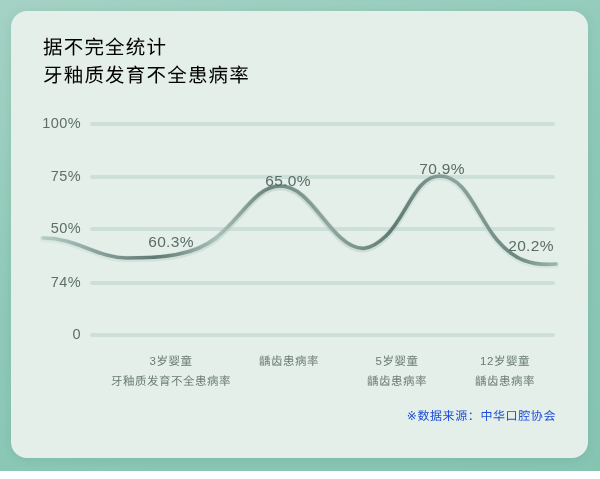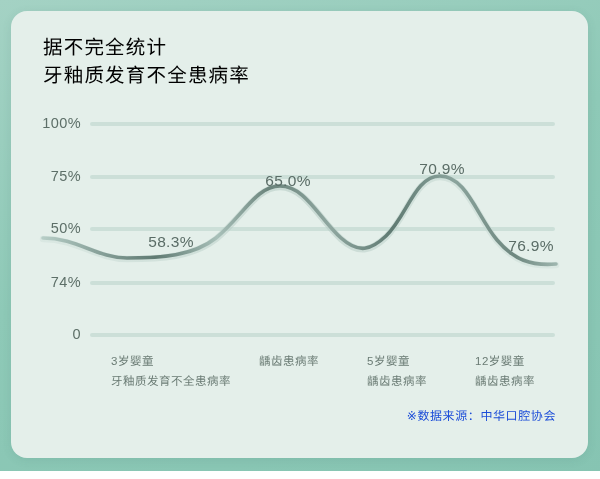--- a/index.html
+++ b/index.html
@@ -112,20 +112,21 @@
     color: #5a6c66;
     letter-spacing: 0.3px;
     white-space: nowrap;
     transform: translateX(-50%);
   }
 
   
   .xlabel {
     position: absolute;
     top: 340px;
+    text-align: center;
     transform: translateX(-50%);
     white-space: nowrap;
   }
   .xlabel .l1 {
     font-size: 11.5px;
     color: #6a7b74;
     letter-spacing: 0.5px;
     line-height: 1.75;
   }
   .xlabel .l2 {
@@ -217,24 +218,24 @@
                  C 66 227, 86 247, 116 247
                  C 150 247, 182 245, 205 227
                  C 232 205, 245 175, 269 175
                  C 294 175, 308 207, 330 227
                  C 348 243, 360 239, 375 225
                  C 396 205, 404 165, 429 165
                  C 455 165, 466 205, 486 229
                  C 503 249, 520 255, 545 253" fill="none" stroke="url(#strokeGrad)" stroke-width="3.6" stroke-linecap="round"></path>
       </svg>
 
-      <div class="datalabel" style="left:160px; top:222px">58.3%</div>
+      <div class="datalabel" style="left:160px; top:222px">60.3%</div>
       <div class="datalabel" style="left:277px; top:161px">65.0%</div>
       <div class="datalabel" style="left:431px; top:149px">70.9%</div>
-      <div class="datalabel" style="left:520px; top:226px">76.9%</div>
+      <div class="datalabel" style="left:520px; top:226px">20.2%</div>
 
       <div class="xlabel" style="left:160px">
         <div class="l1">3岁婴童</div>
         <div class="l2">牙釉质发育不全患病率</div>
       </div>
       <div class="xlabel" style="left:278px">
         <div class="l2">龋齿患病率</div>
       </div>
       <div class="xlabel" style="left:386px">
         <div class="l1">5岁婴童</div>

